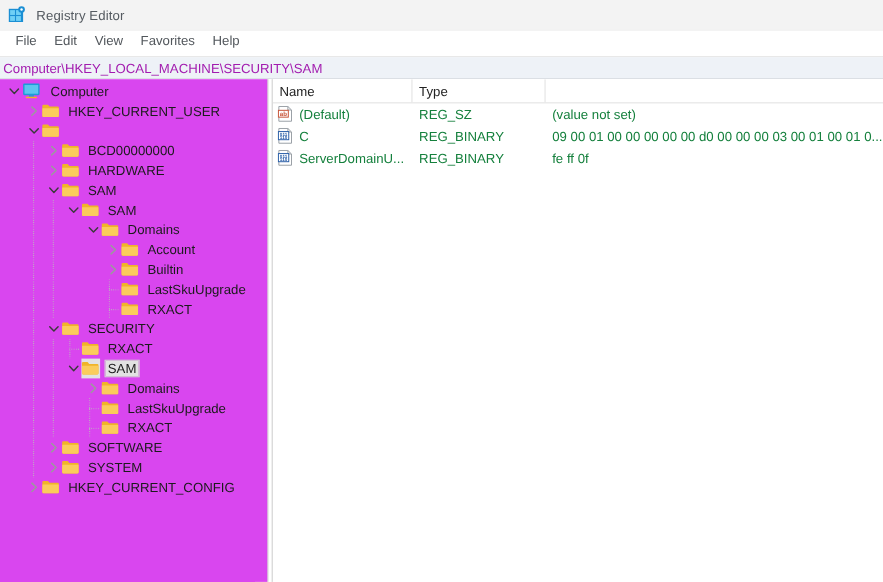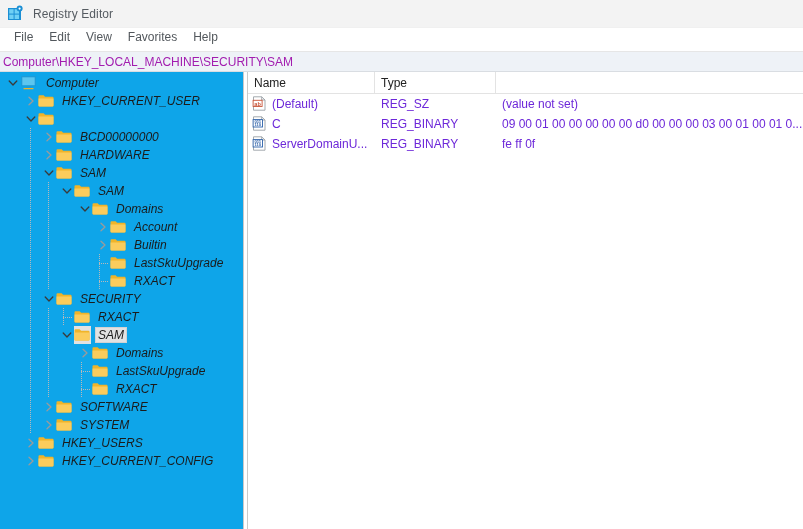--- a/index.html
+++ b/index.html
@@ -43,25 +43,24 @@
     display: flex; align-items: center;
     padding-left: 3px;
   }
   .address-text { font-size: 12px; color: #a21caf; white-space: nowrap; }
 
   
   .body { flex: 1 1 auto; display: flex; min-height: 0; background:#fff; }
 
   .tree-pane {
     width: 243px; flex: 0 0 243px;
-    background: #0ea5e9;
+    background: #d946ef;
     overflow: hidden;
     position: relative;
     padding-top: 2px;
-    font-style: italic;
   }
   .splitter {
     width: 5px; flex: 0 0 5px;
     background: #ffffff;
     border-left: 1px solid #c9c9c9;
     border-right: 1px solid #c9c9c9;
     cursor: col-resize;
   }
   .list-pane { flex: 1 1 auto; background: #ffffff; overflow: hidden; position: relative; }
 
@@ -107,21 +106,21 @@
   }
   .col-head {
     font-size: 12px; color: #222; display: flex; align-items: center;
     padding-left: 6px; border-right: 1px solid #e3e3e3; position: relative;
   }
   .col-name { width: 127px; flex: 0 0 127px; }
   .col-type { width: 121px; flex: 0 0 121px; }
   .col-data { width: 286px; flex: 0 0 286px; }
   .col-pad   { flex: 1 1 auto; border-right: none; }
 
-  .list-row { height: 20px; display: flex; align-items: center; font-size: 12px; color: #6d28d9; }
+  .list-row { height: 20px; display: flex; align-items: center; font-size: 12px; color: #15803d; }
   .cell { display: flex; align-items: center; overflow: hidden; white-space: nowrap; }
   .cell-name { width: 127px; flex: 0 0 127px; padding-left: 4px; }
   .cell-type { width: 121px; flex: 0 0 121px; padding-left: 6px; }
   .cell-data { flex: 1 1 auto; padding-left: 6px; }
   .val-icon { width: 16px; height: 16px; flex: 0 0 16px; margin-right: 4px; }
   .val-icon svg { display: block; }
   .name-text { overflow:hidden; text-overflow: clip; }
 </style>
 </head>
 <body>
@@ -505,36 +504,20 @@
               <path d="M2 1.2 L6 5 L2 8.8" fill="none" stroke="#9b9b9b" stroke-width="1.3" stroke-linecap="round" stroke-linejoin="round"></path>
             </svg>
           </span>
           <span class="folder">
             <svg width="16" height="14" viewBox="0 0 16 14">
               <path d="M0.5 2.2 a1 1 0 0 1 1-1 h4.1 l1.5 1.6 h7.4 a1 1 0 0 1 1 1 v7.6 a1 1 0 0 1 -1 1 h-13 a1 1 0 0 1 -1 -1 z" fill="#f0b429"></path>
               <path d="M0.5 4.4 h15 v7 a1 1 0 0 1 -1 1 h-13 a1 1 0 0 1 -1 -1 z" fill="#fbcc5c"></path>
             </svg>
           </span>
           <span class="node-label">SYSTEM</span>
-        </div>
-        <div class="tree-row">
-          <div class="guides"></div>
-          <div style="width: 24px; flex: 0 0 24px; height: 18px;"></div>
-          <span class="chev">
-            <svg width="8" height="10" viewBox="0 0 8 10">
-              <path d="M2 1.2 L6 5 L2 8.8" fill="none" stroke="#9b9b9b" stroke-width="1.3" stroke-linecap="round" stroke-linejoin="round"></path>
-            </svg>
-          </span>
-          <span class="folder">
-            <svg width="16" height="14" viewBox="0 0 16 14">
-              <path d="M0.5 2.2 a1 1 0 0 1 1-1 h4.1 l1.5 1.6 h7.4 a1 1 0 0 1 1 1 v7.6 a1 1 0 0 1 -1 1 h-13 a1 1 0 0 1 -1 -1 z" fill="#f0b429"></path>
-              <path d="M0.5 4.4 h15 v7 a1 1 0 0 1 -1 1 h-13 a1 1 0 0 1 -1 -1 z" fill="#fbcc5c"></path>
-            </svg>
-          </span>
-          <span class="node-label">HKEY_USERS</span>
         </div>
         <div class="tree-row">
           <div class="guides"></div>
           <div style="width: 24px; flex: 0 0 24px; height: 18px;"></div>
           <span class="chev">
             <svg width="8" height="10" viewBox="0 0 8 10">
               <path d="M2 1.2 L6 5 L2 8.8" fill="none" stroke="#9b9b9b" stroke-width="1.3" stroke-linecap="round" stroke-linejoin="round"></path>
             </svg>
           </span>
           <span class="folder">

